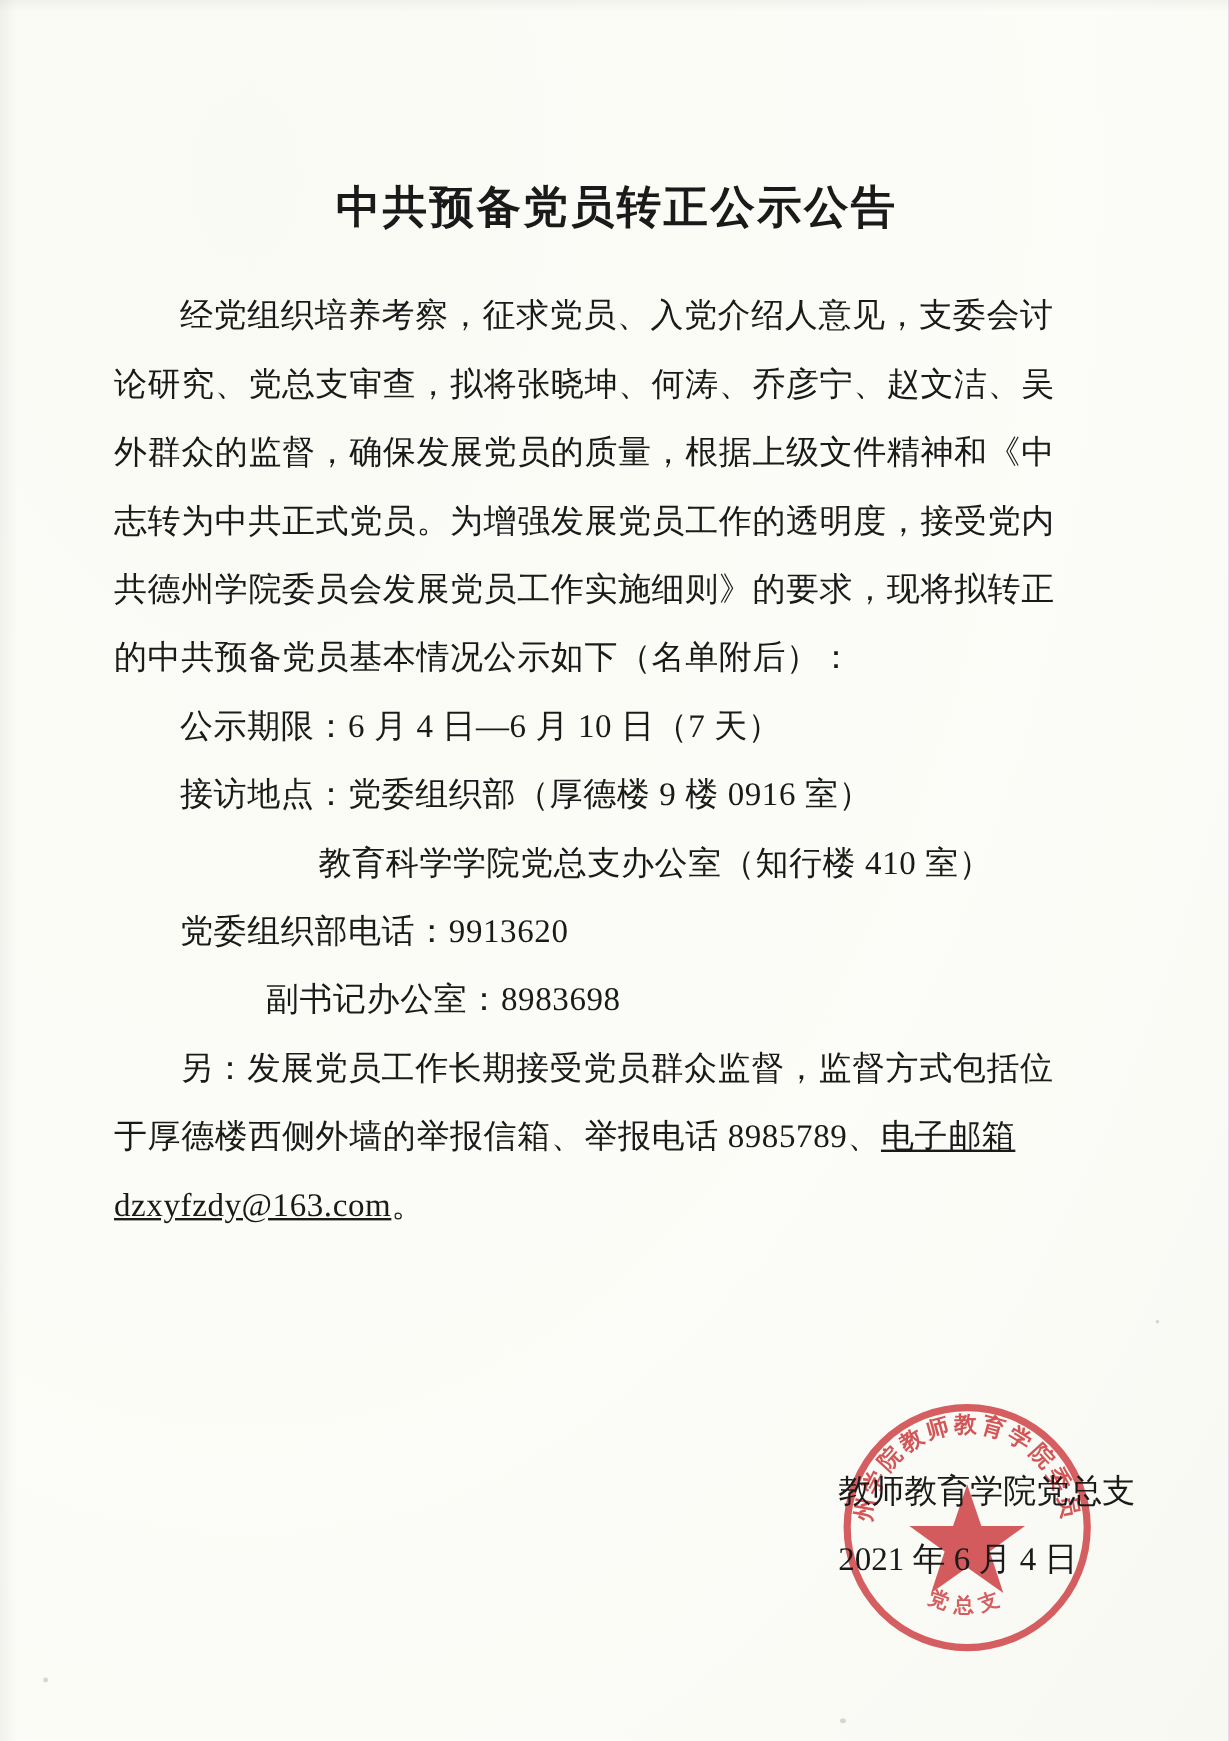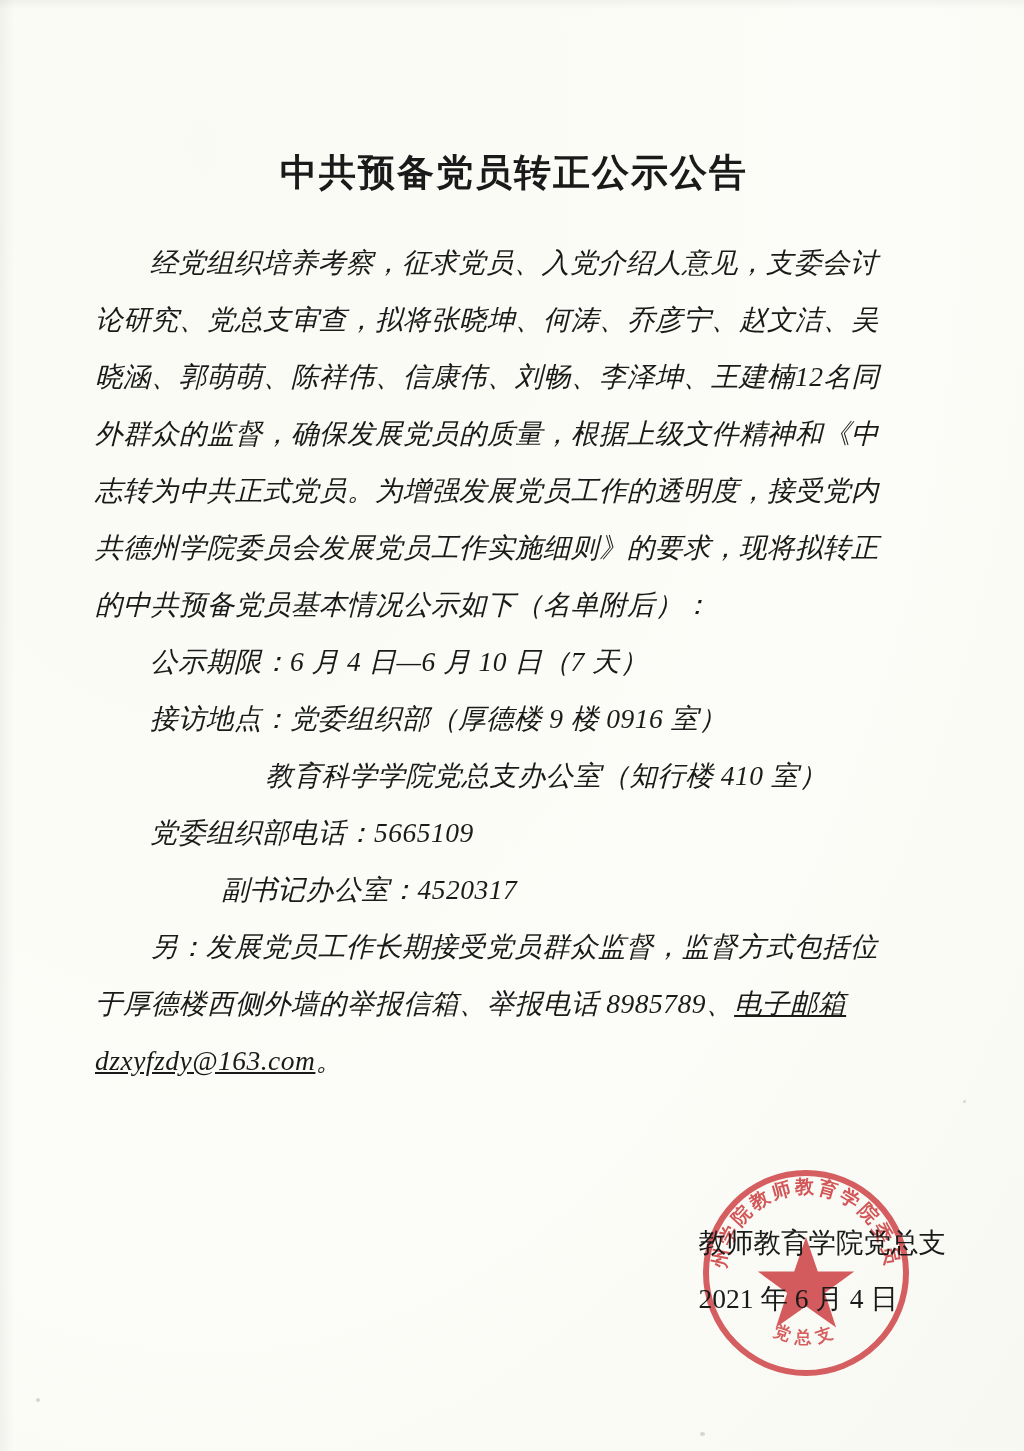--- a/index.html
+++ b/index.html
@@ -44,21 +44,20 @@
     letter-spacing: 2px;
     font-family: "Liberation Serif", "DejaVu Serif", serif;
   }
   .body-text {
     margin-top: 36px;
     font-size: 27.5px;
     line-height: 57px;
     text-align: justify;
     text-justify: inter-ideograph;
     letter-spacing: 0.5px;
-    font-style: italic;
   }
   .line {
     margin: 0;
     white-space: pre;
   }
   .indent1 {
     padding-left: 2em;
   }
   .indent2 {
     padding-left: 4.6em;
@@ -127,31 +126,30 @@
   <span class="speck" style="left:963px;top:1100px;width:3px;height:3px;"></span>
 
   <div class="content">
 
     <h1 class="doc-title">中共预备党员转正公示公告</h1>
 
     <div class="body-text">
 
       <p class="line" style="text-indent:2em;">经党组织培养考察，征求党员、入党介绍人意见，支委会讨</p>
       <p class="line">论研究、党总支审查，拟将张晓坤、何涛、乔彦宁、赵文洁、吴</p>
-      <p class="line">晓涵、郭萌萌、陈祥伟、信康伟、刘畅、李泽坤、王建楠12名同</p>
       <p class="line">外群众的监督，确保发展党员的质量，根据上级文件精神和《中</p>
       <p class="line">志转为中共正式党员。为增强发展党员工作的透明度，接受党内</p>
       <p class="line">共德州学院委员会发展党员工作实施细则》的要求，现将拟转正</p>
       <p class="line">的中共预备党员基本情况公示如下（名单附后）：</p>
 
       <p class="line indent1">公示期限：6 月 4 日—6 月 10 日（7 天）</p>
       <p class="line indent1">接访地点：党委组织部（厚德楼 9 楼 0916 室）</p>
       <p class="line indent3">教育科学学院党总支办公室（知行楼 410 室）</p>
-      <p class="line indent1">党委组织部电话：5665109</p>
-      <p class="line indent2">副书记办公室：4520317</p>
+      <p class="line indent1">党委组织部电话：9913620</p>
+      <p class="line indent2">副书记办公室：8983698</p>
 
       <p class="line" style="text-indent:2em;">另：发展党员工作长期接受党员群众监督，监督方式包括位</p>
       <p class="line"><span>于厚德楼西侧外墙的举报信箱、举报电话 8985789、</span><u class="email">电子邮箱</u></p>
       <p class="line"><u class="email mono-ish">dzxyfzdy@163.com</u><span>。</span></p>
 
     </div>
   </div>
 
   <div class="stamp">
     <svg viewBox="0 0 212 212" width="212" height="212" xmlns="http://www.w3.org/2000/svg">

